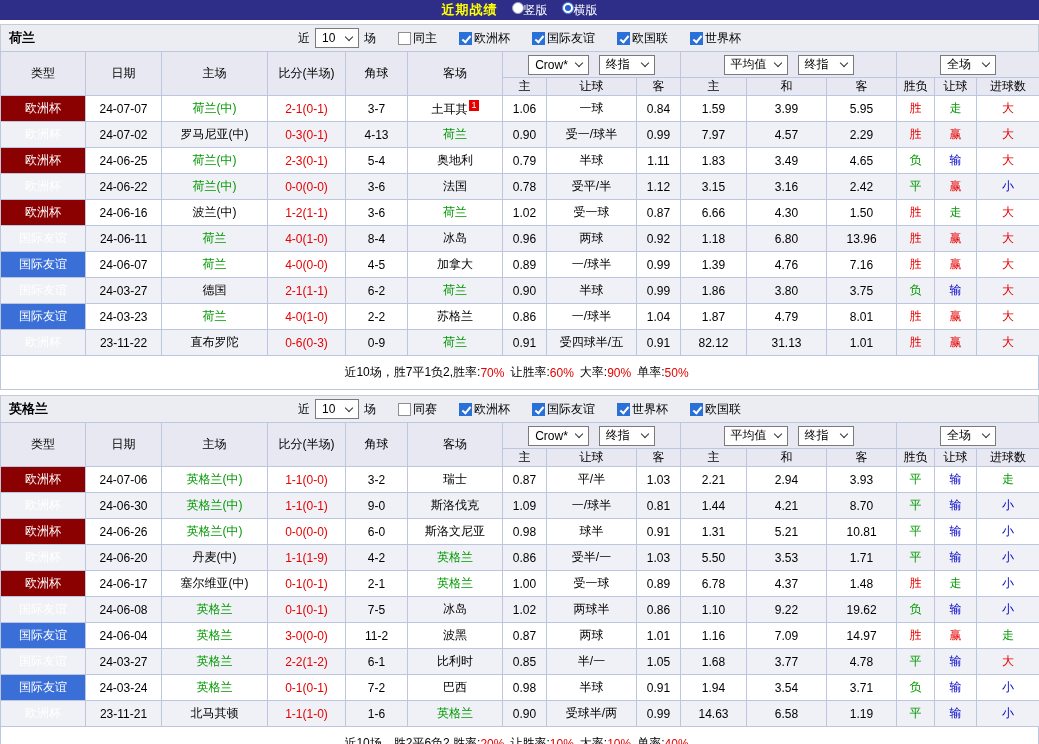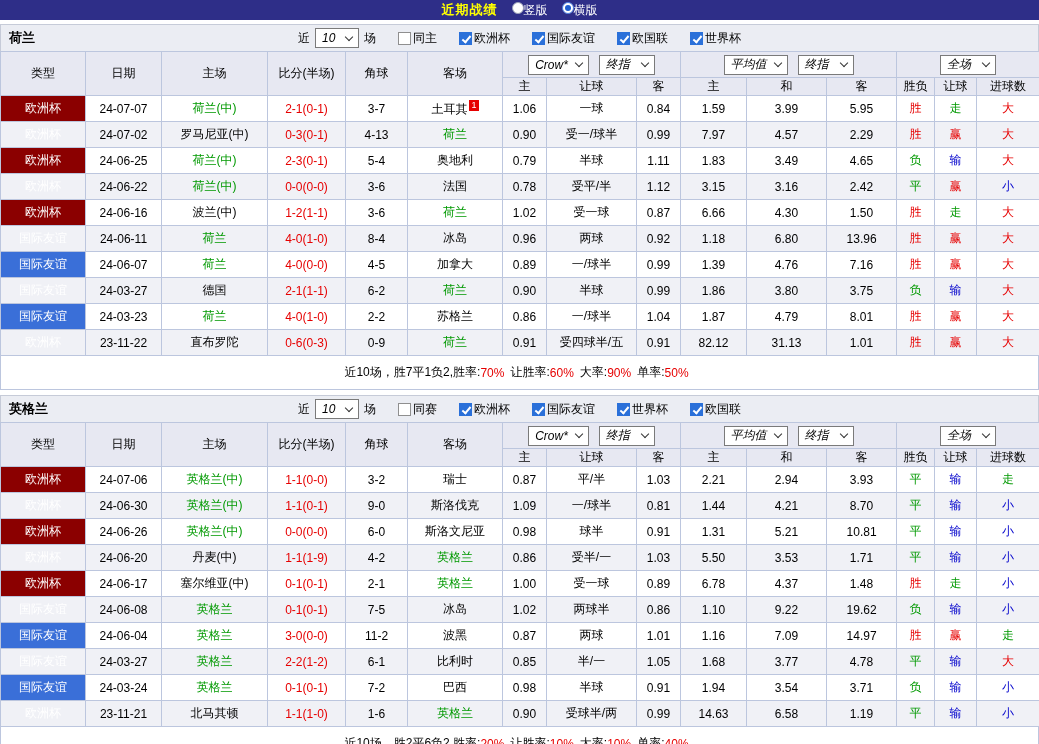--- a/index.html
+++ b/index.html
@@ -34,21 +34,21 @@
   .section-bar {
     height:27px; background:#ebedf3; border:1px solid #c6cbd8; border-bottom:none;
     display:flex; align-items:center; padding:0 8px; position:relative;
   }
   .team-name { position:absolute; left:8px; font-weight:bold; font-size:13px; }
   .filters { margin:0 auto; display:flex; align-items:center; gap:5px; }
 
   .select {
     display:inline-flex; align-items:center; justify-content:space-between;
     background:#fff; border:1px solid #7a7a7a; height:20px; padding:0 6px;
-    cursor:pointer; gap:8px; min-width:56px;font-style:italic;
+    cursor:pointer; gap:8px; min-width:56px;
   }
   .select.narrow { min-width:44px; }
   .chev {
     width:6px; height:6px; border-right:1px solid #333; border-bottom:1px solid #333;
     transform:rotate(45deg); margin-top:-3px; flex:0 0 auto;
   }
 
   .cbwrap { display:inline-flex; align-items:center; gap:2px; cursor:pointer; margin-left:17px;justify-content:flex-end; }
   .cb {
     width:13px; height:13px; border:1px solid #8f8f8f; background:#fff;

